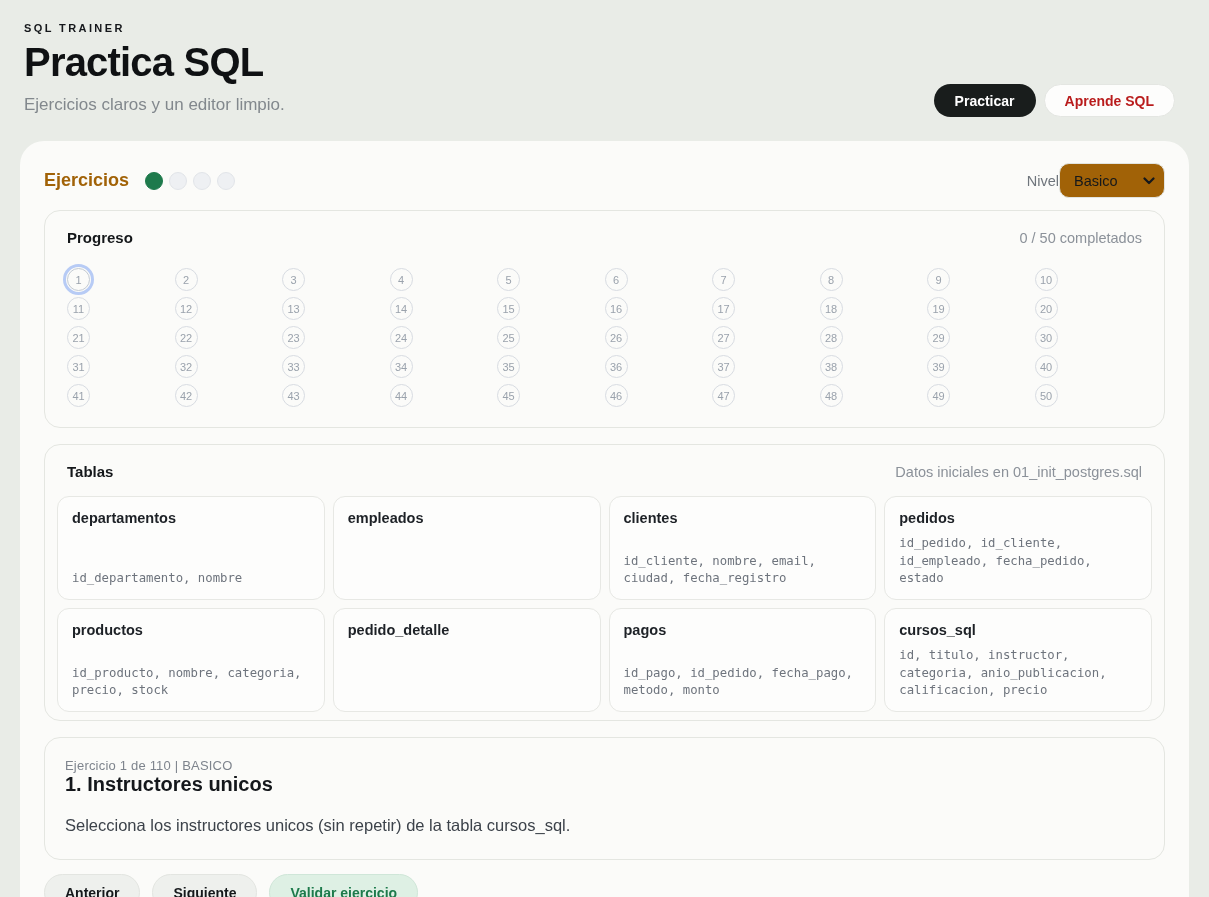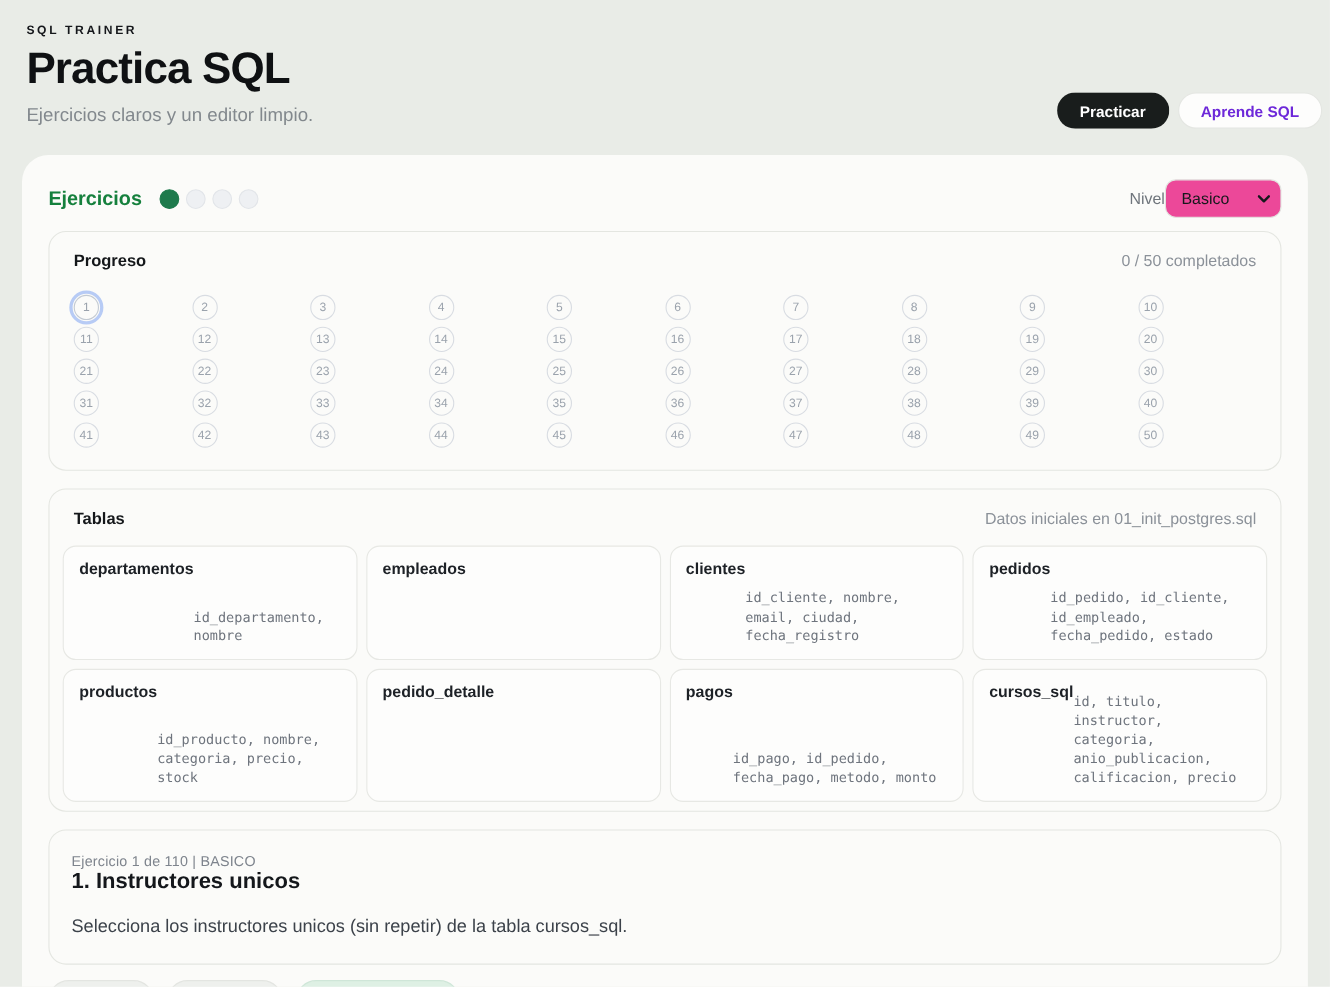--- a/index.html
+++ b/index.html
@@ -8,44 +8,44 @@
     width:1209px; height:897px; overflow:hidden;
     background:#e9ece7;
     font-family:"Liberation Sans", sans-serif;
     color:#15181b;
   }
   
   .header { padding:22px 20px 0 24px; position:relative; }
   .eyebrow { font-size:11px; font-weight:700; letter-spacing:2.4px; color:#15171b; }
   .page-title { font-size:40px; font-weight:800; color:#0f1113; margin-top:6px; letter-spacing:-0.8px; }
   .page-subtitle { font-size:17px; color:#82888d; margin-top:10px; }
-  .header-actions { position:absolute; right:7px; top:84px; display:flex; gap:8px;justify-content:flex-end; }
+  .header-actions { position:absolute; right:34px; top:84px; display:flex; gap:8px;justify-content:flex-end; }
   .pill {
     border-radius:999px; font-size:14px; font-weight:700; padding:0 20px; height:33px;
     display:inline-flex; align-items:center; justify-content:center; cursor:pointer;
     border:1px solid transparent; font-family:inherit; white-space:nowrap;
   }
   .pill.dark  { background:#191d1c; color:#ffffff; }
-  .pill.light { background:#fdfdfc; color:#6d28d9; border-color:#e4e6e2; }
+  .pill.light { background:#fdfdfc; color:#b91c1c; border-color:#e4e6e2; }
   
   .main-card {
     margin:26px 20px 0; background:#fbfbf9; border-radius:24px;
     padding:22px 24px 24px; height:790px;
   }
   .bar { display:flex; align-items:center; }
-  .bar-title { font-size:18px; font-weight:700; color:#15803d; margin:0; }
+  .bar-title { font-size:18px; font-weight:700; color:#a16207; margin:0; }
   .dots { display:flex; gap:6px; margin-left:16px; }
   .dot { width:18px; height:18px; border-radius:50%; background:#eef0f3; border:1px solid #e2e5e9; }
   .dot.active { background:#1e7a4c; border-color:#1e7a4c; }
   .bar-right { margin-left:auto; display:flex; align-items:center; }
   .level-label { font-size:14.5px; color:#6f757c; }
   .select-wrap { position:relative; }
   select.level {
     appearance:none; -webkit-appearance:none; width:106px; height:35px;
-    border:1px solid #e2e4e0; border-radius:10px; background:#ec4899;
+    border:1px solid #e2e4e0; border-radius:10px; background:#a16207;
     font-size:14.5px; font-weight:400; color:#15181b; padding:0 28px 0 14px; font-family:inherit; cursor:pointer;
   }
   .select-chevron { position:absolute; right:10px; top:50%; transform:translateY(-50%); pointer-events:none; display:flex; }
   
   .panel { border:1px solid #e4e6e1; border-radius:16px; }
   .panel-head { display:flex; align-items:baseline; }
   .panel-title { font-size:15px; font-weight:700; color:#14171a; }
   .panel-side { margin-left:auto; font-size:14.5px; color:#8b9199; }
   
   .progress-panel { margin-top:12px; padding:18px 22px 20px; }
@@ -55,21 +55,21 @@
     color:#9aa2ac; font-size:11px; font-family:inherit;
     display:flex; align-items:center; justify-content:center; cursor:pointer; padding:0;
   }
   .num-circle.current { outline:3px solid #b7cbf5; outline-offset:1px; border-color:#c3cad3; }
   
   .tables-panel { margin-top:16px; padding:18px 12px 8px; }
   .tables-head { padding:0 10px; }
   .tables-grid { margin-top:16px; display:grid; grid-template-columns:repeat(4,1fr); gap:8px; }
   .table-card {
     background:#fdfdfc; border:1px solid #e7e8e4; border-radius:12px;
-    padding:13px 14px 12px; min-height:104px; display:flex; flex-direction:row;
+    padding:13px 14px 12px; min-height:104px; display:flex; flex-direction:column;
   }
   .table-card-name { font-size:14.5px; font-weight:700; color:#1d2126; }
   .table-card-cols {
     margin-top:auto; padding-top:8px;
     font-family:"DejaVu Sans Mono", monospace; font-size:12.3px; line-height:1.4; color:#6e747d;
   }
   
   .exercise-panel { margin-top:16px; padding:20px 20px 24px; }
   .exercise-meta { font-size:13px; font-weight:400; color:#7e848d; letter-spacing:.2px; }
   .exercise-title { font-size:20px; font-weight:800; color:#14171b; }

